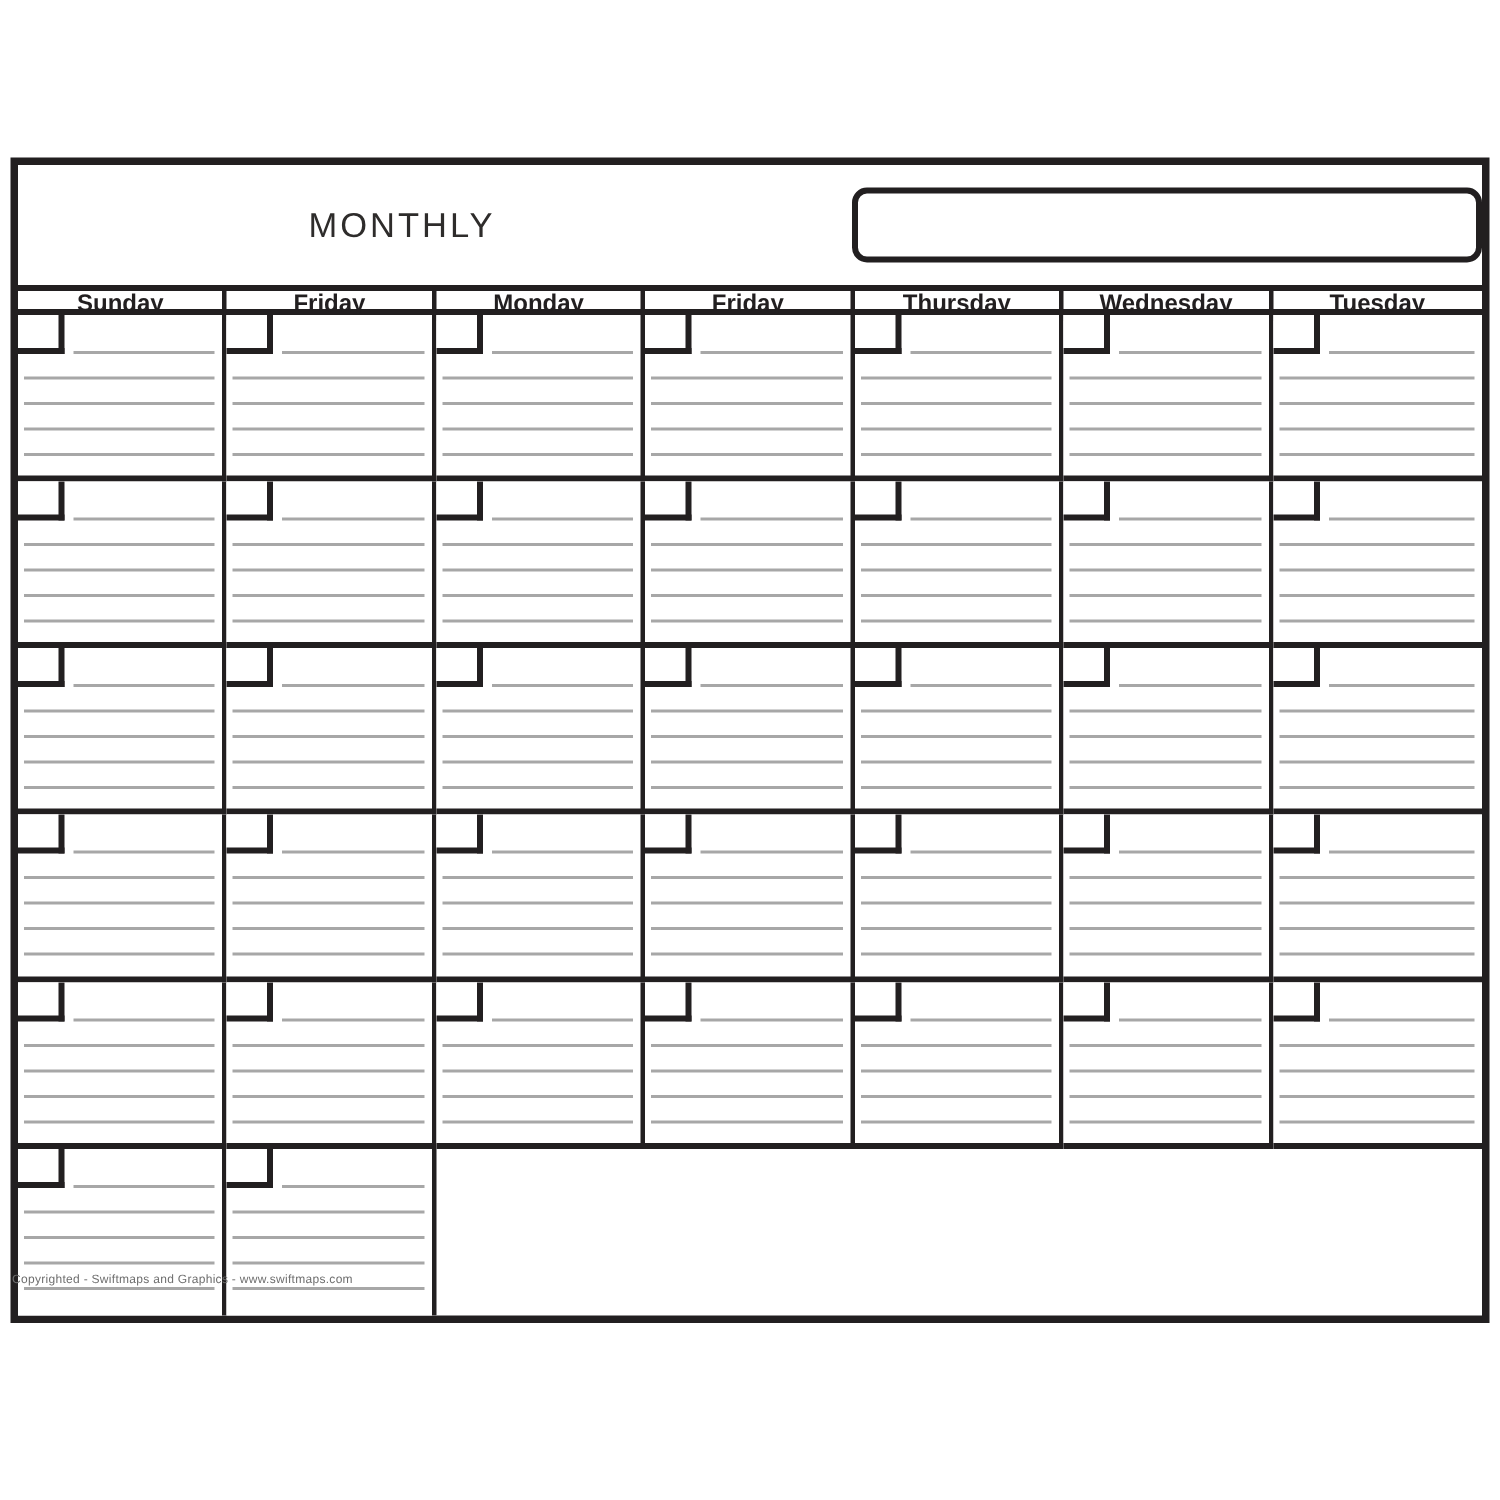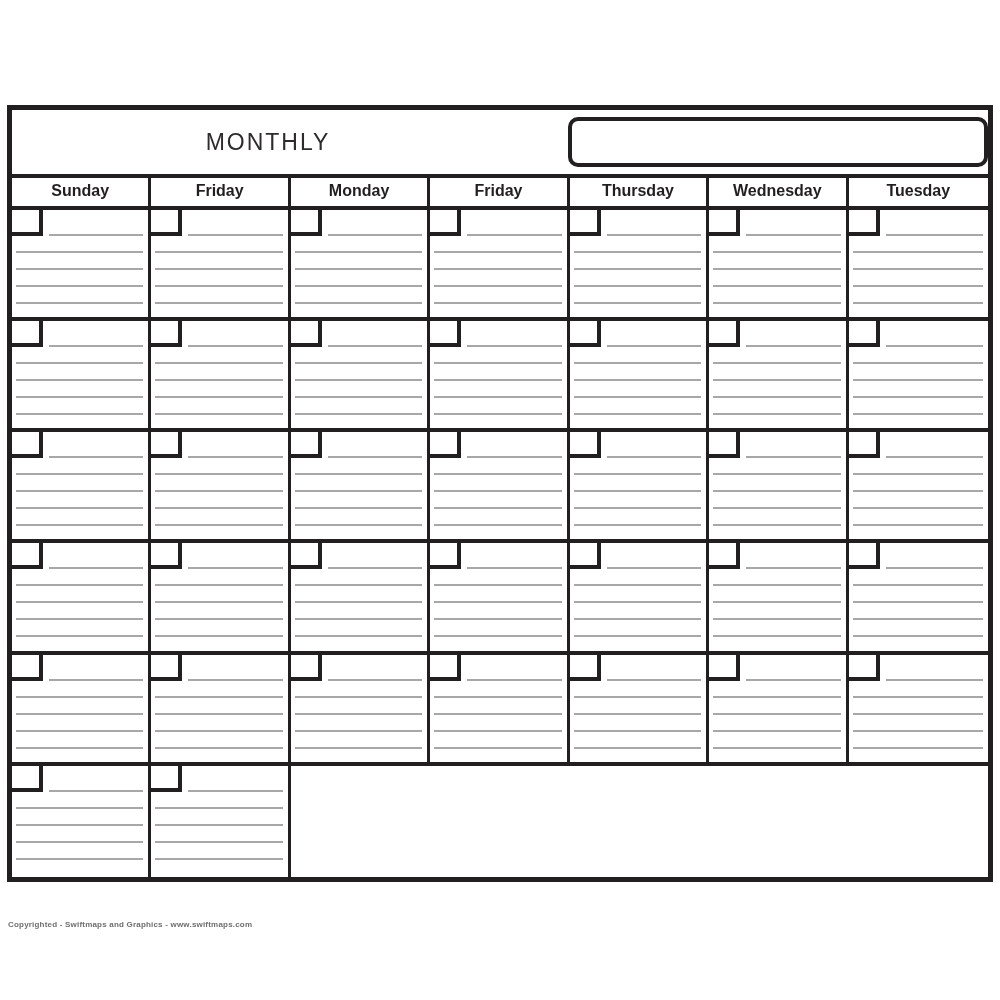--- a/index.html
+++ b/index.html
@@ -15,39 +15,39 @@
     position:relative; width:1000px; height:1000px; background:var(--background);
     overflow:hidden;
   }
   .planner{
     position:absolute; left:7px; top:105px; width:986px; height:777px;
     border:5px solid var(--ink); background:#fff;
     display:flex; flex-direction:column;
   }
   
   .header{
-    height:68px; border-bottom:4px solid var(--ink);
+    height:84px; border-bottom:4px solid var(--ink);
     display:flex; align-items:center;
   }
   .header .zone{ flex:1; display:flex; justify-content:center; align-items:center; }
   .title{
     font-size:23px; font-weight:400; letter-spacing:2px; color:#2e2c2b;
     white-space:nowrap;
   }
   .title-monthly{ position:relative; left:-22px; }
   .title-planner{ position:relative; left:-4px; }
   .month-box{
     width:420px; height:50px; flex:0 0 auto;
     border:4px solid var(--ink); border-radius:10px; background:#fff;
     font-family:"Liberation Sans", sans-serif; font-size:24px; text-align:center;
     color:var(--ink); outline:none;
   }
   
   .day-row{
-    height:32px; display:grid; grid-template-columns:repeat(7,1fr);
+    height:16px; display:grid; grid-template-columns:repeat(7,1fr);
     border-bottom:4px solid var(--ink);
   }
   .day-head{
     border-right:3px solid var(--ink);
     display:flex; align-items:center; justify-content:center;
     font-weight:bold; font-size:16px; color:var(--ink); padding-bottom:2px;
   }
   .day-head:last-child{ border-right:none; }
   
   .grid{
@@ -76,22 +76,22 @@
   .notes-cell{
     grid-row:6; grid-column:3 / -1;
     position:relative; background:#fff;
     padding:3px 0 0 8px;
   }
   .notes-label{
     font-weight:bold; font-size:24px; letter-spacing:0.5px; color:var(--ink);
   }
   
   .copyright{
-    position:absolute; left:8px; top:920px;
-    font-size:8px; color:var(--copyright-text); letter-spacing:0.2px;font-weight:bold;
+    position:absolute; left:8px; top:848px;
+    font-size:8px; color:var(--copyright-text); letter-spacing:0.2px;
   }
 </style>
 </head>
 <body>
 
 <div class="page">
   <div class="planner">
 
     <div class="header">
       <div class="zone">

